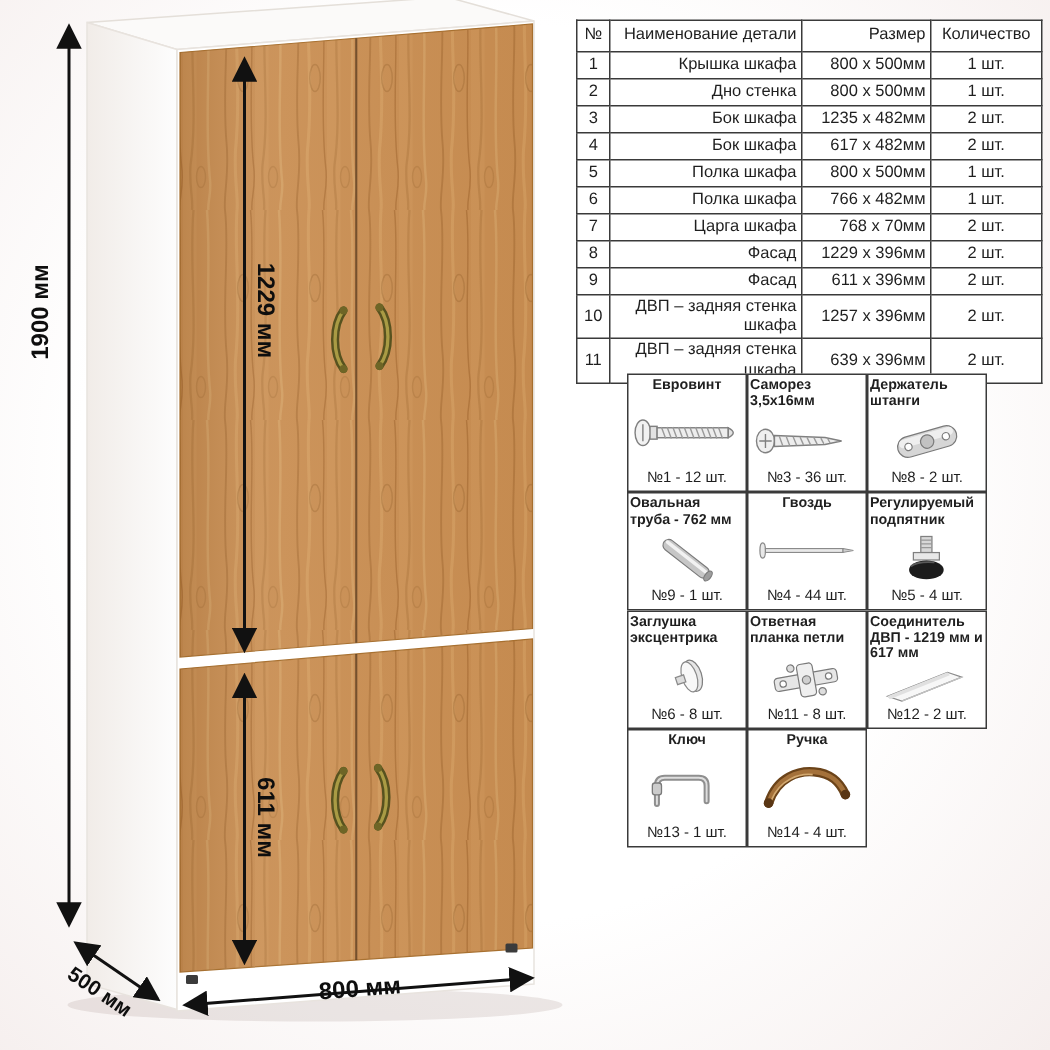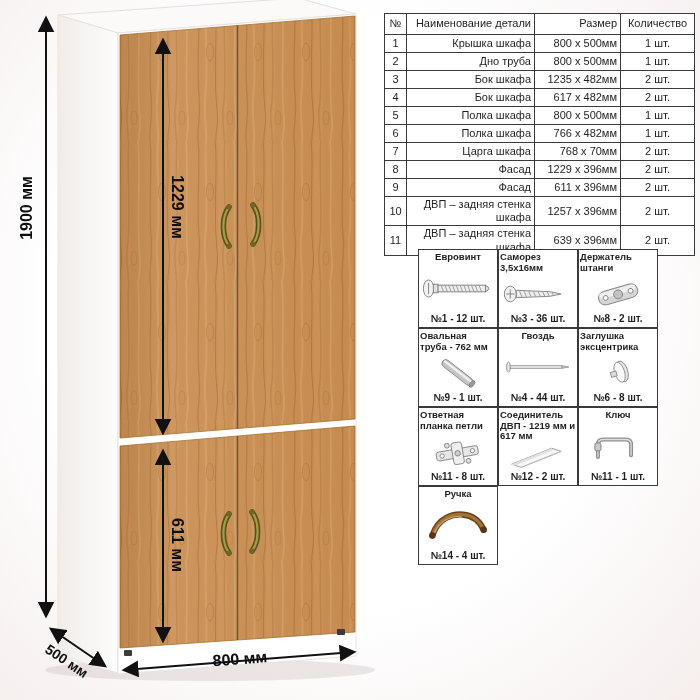--- a/index.html
+++ b/index.html
@@ -32,21 +32,21 @@
   .hw-cell{
     border:1px solid #3a3a3a;background:#fff;
     display:flex;flex-direction:column;align-items:center;
     padding:2px 1px;box-sizing:border-box;
   }
   .hw-title{
     font-weight:bold;font-size:9.5px;line-height:1.12;text-align:left;
   }
   .hw-icon{flex:1;display:flex;align-items:center;justify-content:center;min-height:0;}
   .hw-icon svg{max-width:74px;max-height:100%;}
-  .hw-count{font-weight:bold;font-size:10px;line-height:1;padding-bottom:1px;}
+  .hw-count{font-weight:normal;font-size:10px;line-height:1;padding-bottom:1px;}
   
   .wardrobe{position:absolute;left:0;top:0;width:410px;height:700px;}
   .dim{font-weight:bold;font-size:16px;fill:#0e0e0e;}
   .dim-s{font-weight:bold;font-size:14px;fill:#0e0e0e;}
 </style>
 </head>
 <body>
 
 <div class="canvas">
 
@@ -161,21 +161,21 @@
     </thead>
     <tbody>
       <tr>
           <td class="c-num">1</td>
           <td class="c-name">Крышка шкафа</td>
           <td class="c-size">800 х 500мм</td>
           <td class="c-qty">1 шт.</td>
         </tr>
       <tr>
           <td class="c-num">2</td>
-          <td class="c-name">Дно труба</td>
+          <td class="c-name">Дно стенка</td>
           <td class="c-size">800 х 500мм</td>
           <td class="c-qty">1 шт.</td>
         </tr>
       <tr>
           <td class="c-num">3</td>
           <td class="c-name">Бок шкафа</td>
           <td class="c-size">1235 х 482мм</td>
           <td class="c-qty">2 шт.</td>
         </tr>
       <tr>
@@ -296,20 +296,35 @@
       <div class="hw-icon">
           <svg viewBox="0 0 78 28" width="72" height="26">
         <ellipse cx="7" cy="14" rx="2" ry="5.5" fill="#e8e8e8" stroke="#8a8a8a" stroke-width="0.9"></ellipse>
         <rect x="9" y="12.6" width="56" height="2.8" fill="#e8e8e8" stroke="#8a8a8a" stroke-width="0.8"></rect>
         <path d="M65,12.6 L72.5,14 L65,15.4 z" fill="#cfcfcf" stroke="#8a8a8a" stroke-width="0.8"></path>
       </svg>
         </div>
       <div class="hw-count">№4 - 44 шт.</div>
     </div>
 
+    <div class="hw-cell">
+      <div class="hw-title">Регулируемый подпятник</div>
+      <div class="hw-icon">
+          <svg viewBox="0 0 78 40" width="68" height="33">
+        <rect x="34" y="2" width="9" height="13" fill="#d8d8d8" stroke="#808080"></rect>
+        <line x1="34" y1="5" x2="43" y2="5" stroke="#999"></line>
+        <line x1="34" y1="8" x2="43" y2="8" stroke="#999"></line>
+        <line x1="34" y1="11" x2="43" y2="11" stroke="#999"></line>
+        <rect x="28" y="15" width="21" height="6" fill="#e8e8e8" stroke="#808080"></rect>
+        <ellipse cx="38.5" cy="29" rx="14" ry="7.5" fill="#1c1c1c"></ellipse>
+        <path d="M26,26 Q32,22 45,23" fill="none" stroke="#5a5a5a" stroke-width="1.4"></path>
+      </svg>
+        </div>
+      <div class="hw-count">№5 - 4 шт.</div>
+    </div>
 
     <div class="hw-cell">
       <div class="hw-title">Заглушка эксцентрика</div>
       <div class="hw-icon">
           <svg viewBox="0 0 78 40" width="66" height="33">
         <g transform="rotate(-18 40 20)">
           <ellipse cx="44" cy="20" rx="7" ry="13" fill="#e6e6e6" stroke="#808080"></ellipse>
           <ellipse cx="41" cy="20" rx="6" ry="12.5" fill="#f8f8f8" stroke="#8a8a8a"></ellipse>
           <rect x="30" y="17" width="7" height="6" fill="#dcdcdc" stroke="#8a8a8a"></rect>
         </g>
@@ -350,21 +365,21 @@
 
     <div class="hw-cell">
       <div class="hw-title">Ключ</div>
       <div class="hw-icon">
           <svg viewBox="0 0 78 40" width="68" height="35">
         <path d="M16,32 V18 q0,-6 6,-6 h26 q6,0 6,6 v12" fill="none" stroke="#8f8f8f" stroke-width="4.6" stroke-linecap="round"></path>
         <path d="M16,32 V18 q0,-6 6,-6 h26 q6,0 6,6 v12" fill="none" stroke="#dedede" stroke-width="1.5" stroke-linecap="round"></path>
         <rect x="12.5" y="16" width="7" height="9" rx="2" fill="#cccccc" stroke="#7a7a7a"></rect>
       </svg>
         </div>
-      <div class="hw-count">№11 - 1 шт.</div>
+      <div class="hw-count">№13 - 1 шт.</div>
     </div>
 
 
     <div class="hw-cell">
       <div class="hw-title">Ручка</div>
       <div class="hw-icon">
           <svg viewBox="0 0 78 40" width="74" height="38">
         <path d="M12,31 C18,12 34,8 44,9 C56,10 62,16 66,25" fill="none" stroke="#6b4319" stroke-width="6.5" stroke-linecap="round"></path>
         <path d="M12,31 C18,12 34,8 44,9 C56,10 62,16 66,25" fill="none" stroke="#a4713a" stroke-width="3.4" stroke-linecap="round"></path>
         <path d="M14,29 C20,14 34,10 43,11" fill="none" stroke="#d2a86f" stroke-width="1.2"></path>

